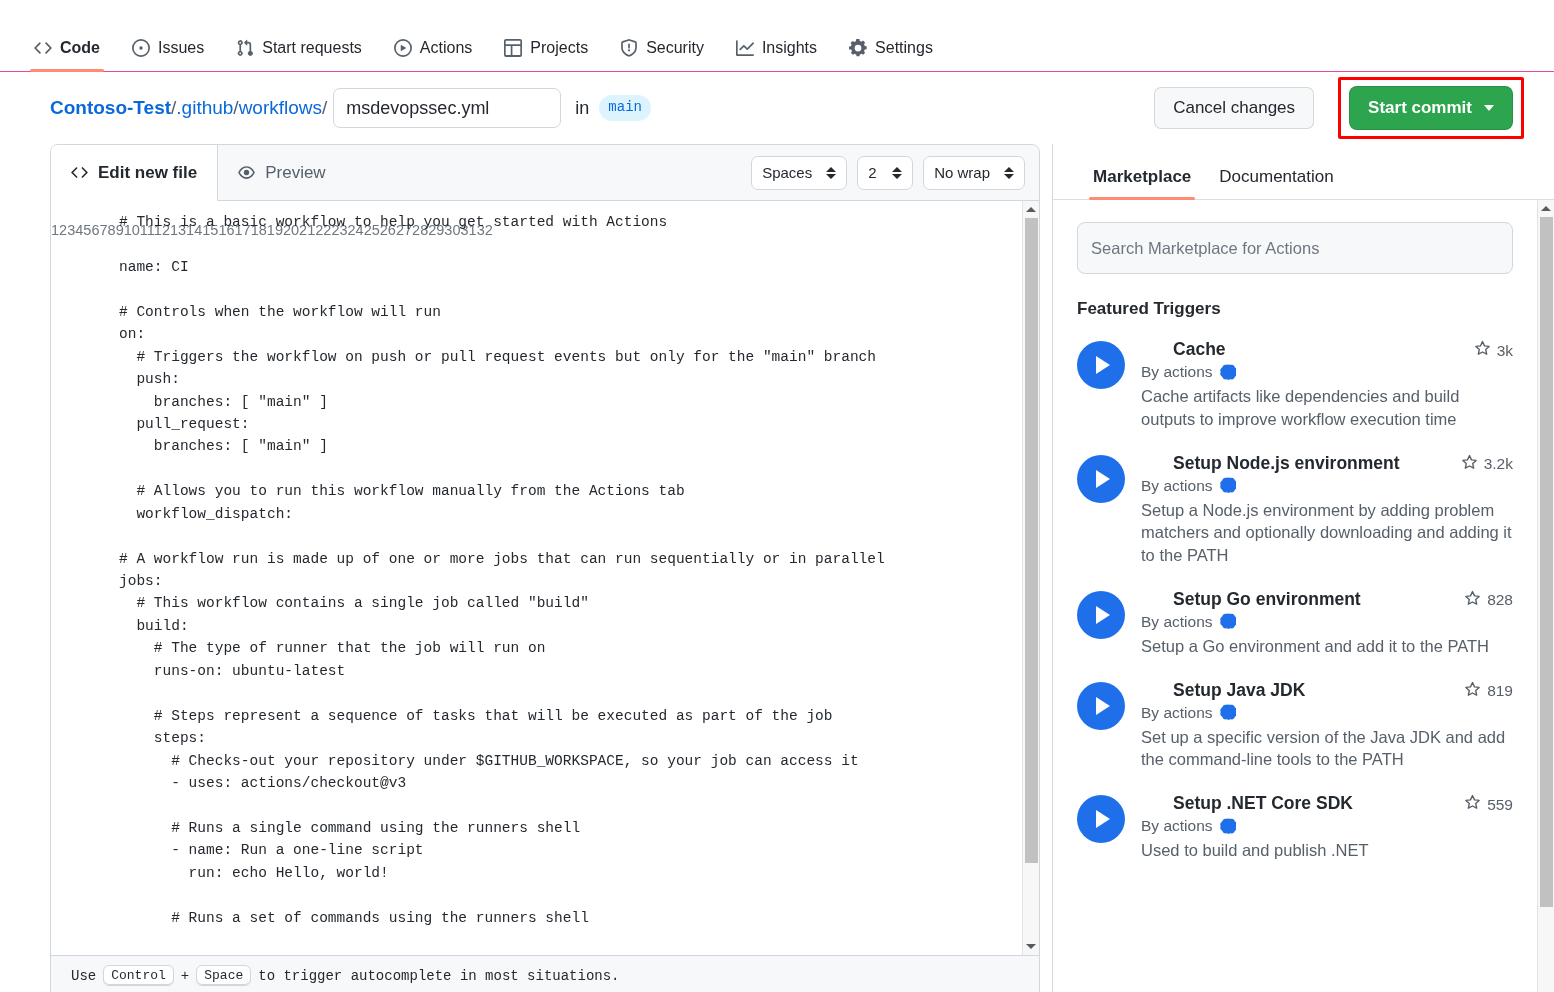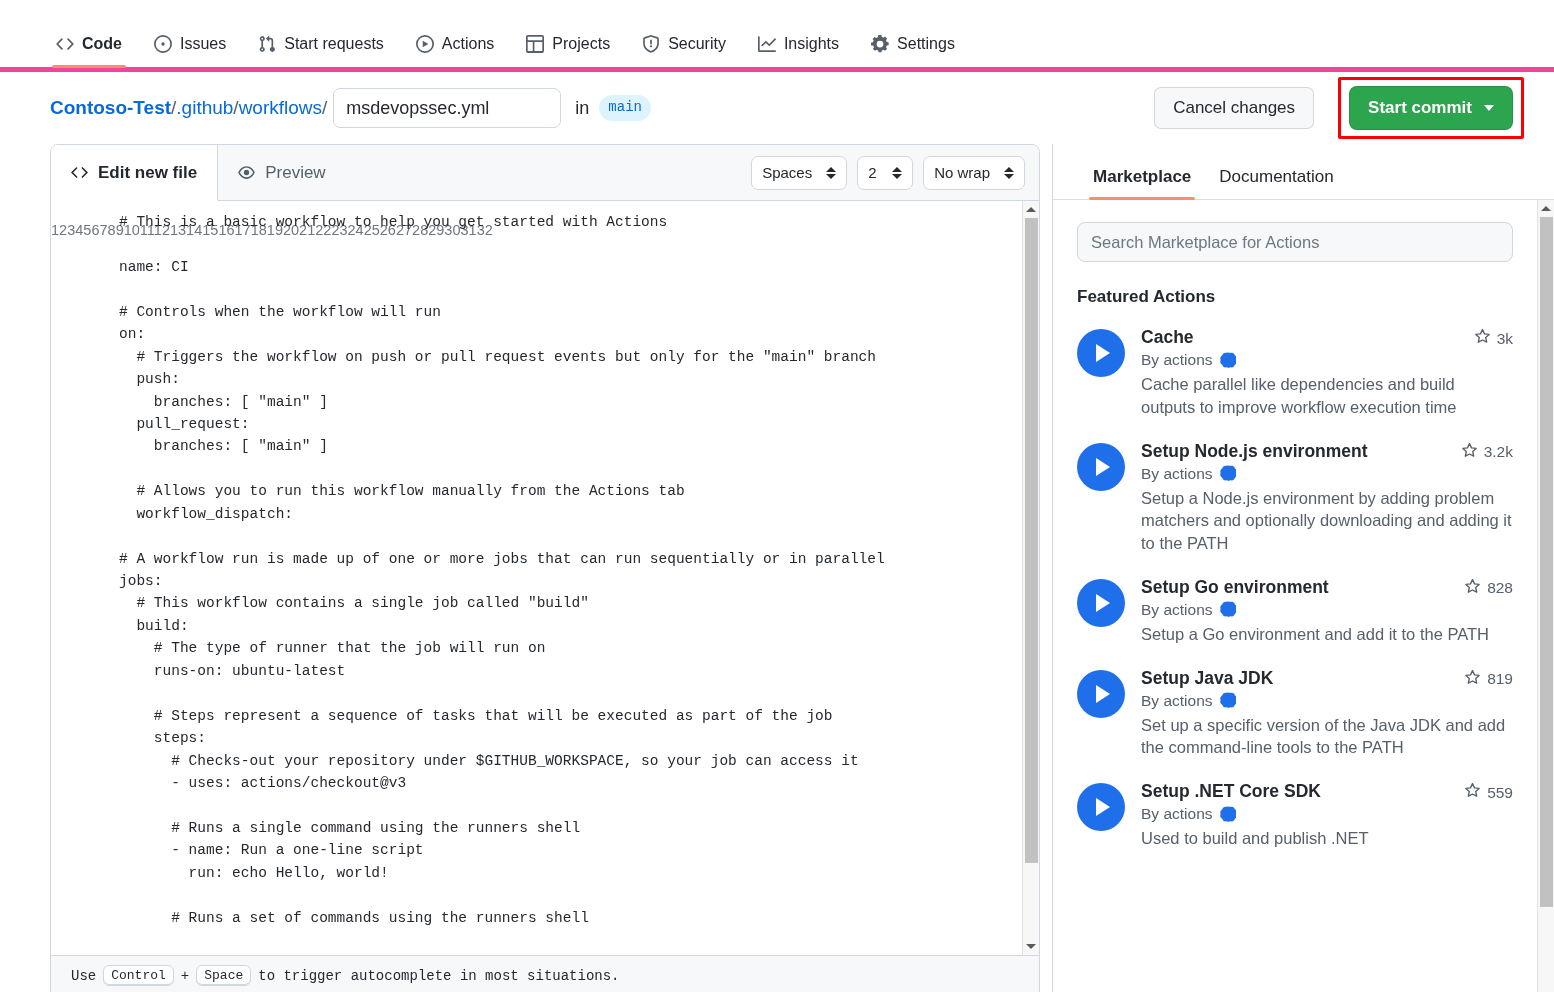--- a/index.html
+++ b/index.html
@@ -8,24 +8,24 @@
     width: 1554px; height: 992px;
     background: #ffffff;
     font-family: "Liberation Sans", sans-serif;
     color: #24292f;
     overflow: hidden;
   }
 
   
   .repo-nav {
     height: 72px;
-    border-bottom: 5px solid #ec4899;
+    border-bottom: 1px solid #ec4899;
     display: flex;
     align-items: flex-end;
-    padding-left: 40px;
+    padding-left: 18px;
     background: #ffffff;
   }
   .nav-item {
     display: flex;
     align-items: center;
     gap: 8px;
     padding: 0 16px 14px 16px;
     font-size: 16px;
     color: #24292f;
     position: relative;
@@ -358,21 +358,21 @@
     display: flex;
     overflow: hidden;
   }
   .side-inner {
     flex: 1;
     padding: 22px 24px 0 24px;
     overflow: hidden;
   }
   .mk-search {
     width: 100%;
-    height: 40px;
+    height: 52px;
     padding: 0 13px;
     font-size: 16.5px;
     color: #24292f;
     border: 1px solid #d0d7de;
     border-radius: 8px;
     background: #f6f8fa;
     outline: none;
     font-family: "Liberation Sans", sans-serif;
   }
   .mk-search::placeholder { color: #6e7781; }
@@ -399,21 +399,21 @@
     margin-top: 2px;
   }
   .act-logo .tri {
     width: 0; height: 0;
     border-top: 9px solid transparent;
     border-bottom: 9px solid transparent;
     border-left: 14px solid #ffffff;
     margin-left: 4px;
   }
   .act-main { flex: 1; min-width: 0; }
-  .act-head { display: flex; align-items: flex-end; }
+  .act-head { display: flex; align-items: flex-end; margin-left: 32px; }
   .act-name {
     font-size: 17.5px;
     font-weight: 700;
     color: #24292f;
     flex: 1;
     line-height: 1.25;
   }
   .act-stars {
     display: flex;
     align-items: center;
@@ -618,21 +618,21 @@
 
   <div class="side-col">
     <div class="side-tabs">
       <div class="stab active">Marketplace</div>
       <div class="stab">Documentation</div>
     </div>
 
     <div class="side-body">
       <div class="side-inner">
         <input class="mk-search" type="text" placeholder="Search Marketplace for Actions" style="">
-        <div class="featured-title">Featured Actions</div>
+        <div class="featured-title">Featured Triggers</div>
         <div id="actions-list">
             <div class="action-item">
               <div class="act-logo">
                 <div class="tri"></div>
               </div>
               <div class="act-main">
                 <div class="act-head">
                   <div class="act-name">Cache</div>
                   <div class="act-stars">
                     <span><svg width="17" height="17" viewBox="0 0 16 16" fill="none" stroke="#57606a" stroke-width="1.3" stroke-linejoin="round">
@@ -642,21 +642,21 @@
                   </div>
                 </div>
                 <div class="act-by">
                   <span>By actions</span>
                   <span class="verified">
                     <svg width="17" height="17" viewBox="0 0 16 16" fill="#1f6feb">
                       <path d="M9.585.52a2.678 2.678 0 00-1.17 0l-.62.192a2.678 2.678 0 01-1.085.09l-.64-.078a2.678 2.678 0 00-2.57 1.484l-.282.584a2.678 2.678 0 01-.67.855l-.492.416a2.678 2.678 0 00-.793 2.44l.115.637a2.678 2.678 0 010 .96l-.115.637a2.678 2.678 0 00.793 2.44l.492.416c.27.228.497.52.67.855l.282.584a2.678 2.678 0 002.57 1.484l.64-.078c.366-.044.737-.013 1.085.09l.62.192c.38.117.79.117 1.17 0l.62-.192c.348-.103.719-.134 1.085-.09l.64.078a2.678 2.678 0 002.57-1.484l.282-.584c.173-.335.4-.627.67-.855l.492-.416a2.678 2.678 0 00.793-2.44l-.115-.637a2.678 2.678 0 010-.96l.115-.637a2.678 2.678 0 00-.793-2.44l-.492-.416a2.678 2.678 0 01-.67-.855l-.282-.584A2.678 2.678 0 0011.33.734l-.64.078a2.678 2.678 0 01-1.085-.09L9.585.52zm1.87 5.48a.75.75 0 00-1.06-1.06L7.2 8.14 5.605 6.546a.75.75 0 10-1.06 1.06l2.125 2.125a.75.75 0 001.06 0L11.455 6z"></path>
                     </svg>
                   </span>
                 </div>
-                <div class="act-desc">Cache parallel like dependencies and build outputs to improve workflow execution time</div>
+                <div class="act-desc">Cache artifacts like dependencies and build outputs to improve workflow execution time</div>
               </div>
             </div>
             <div class="action-item">
               <div class="act-logo">
                 <div class="tri"></div>
               </div>
               <div class="act-main">
                 <div class="act-head">
                   <div class="act-name">Setup Node.js environment</div>
                   <div class="act-stars">

